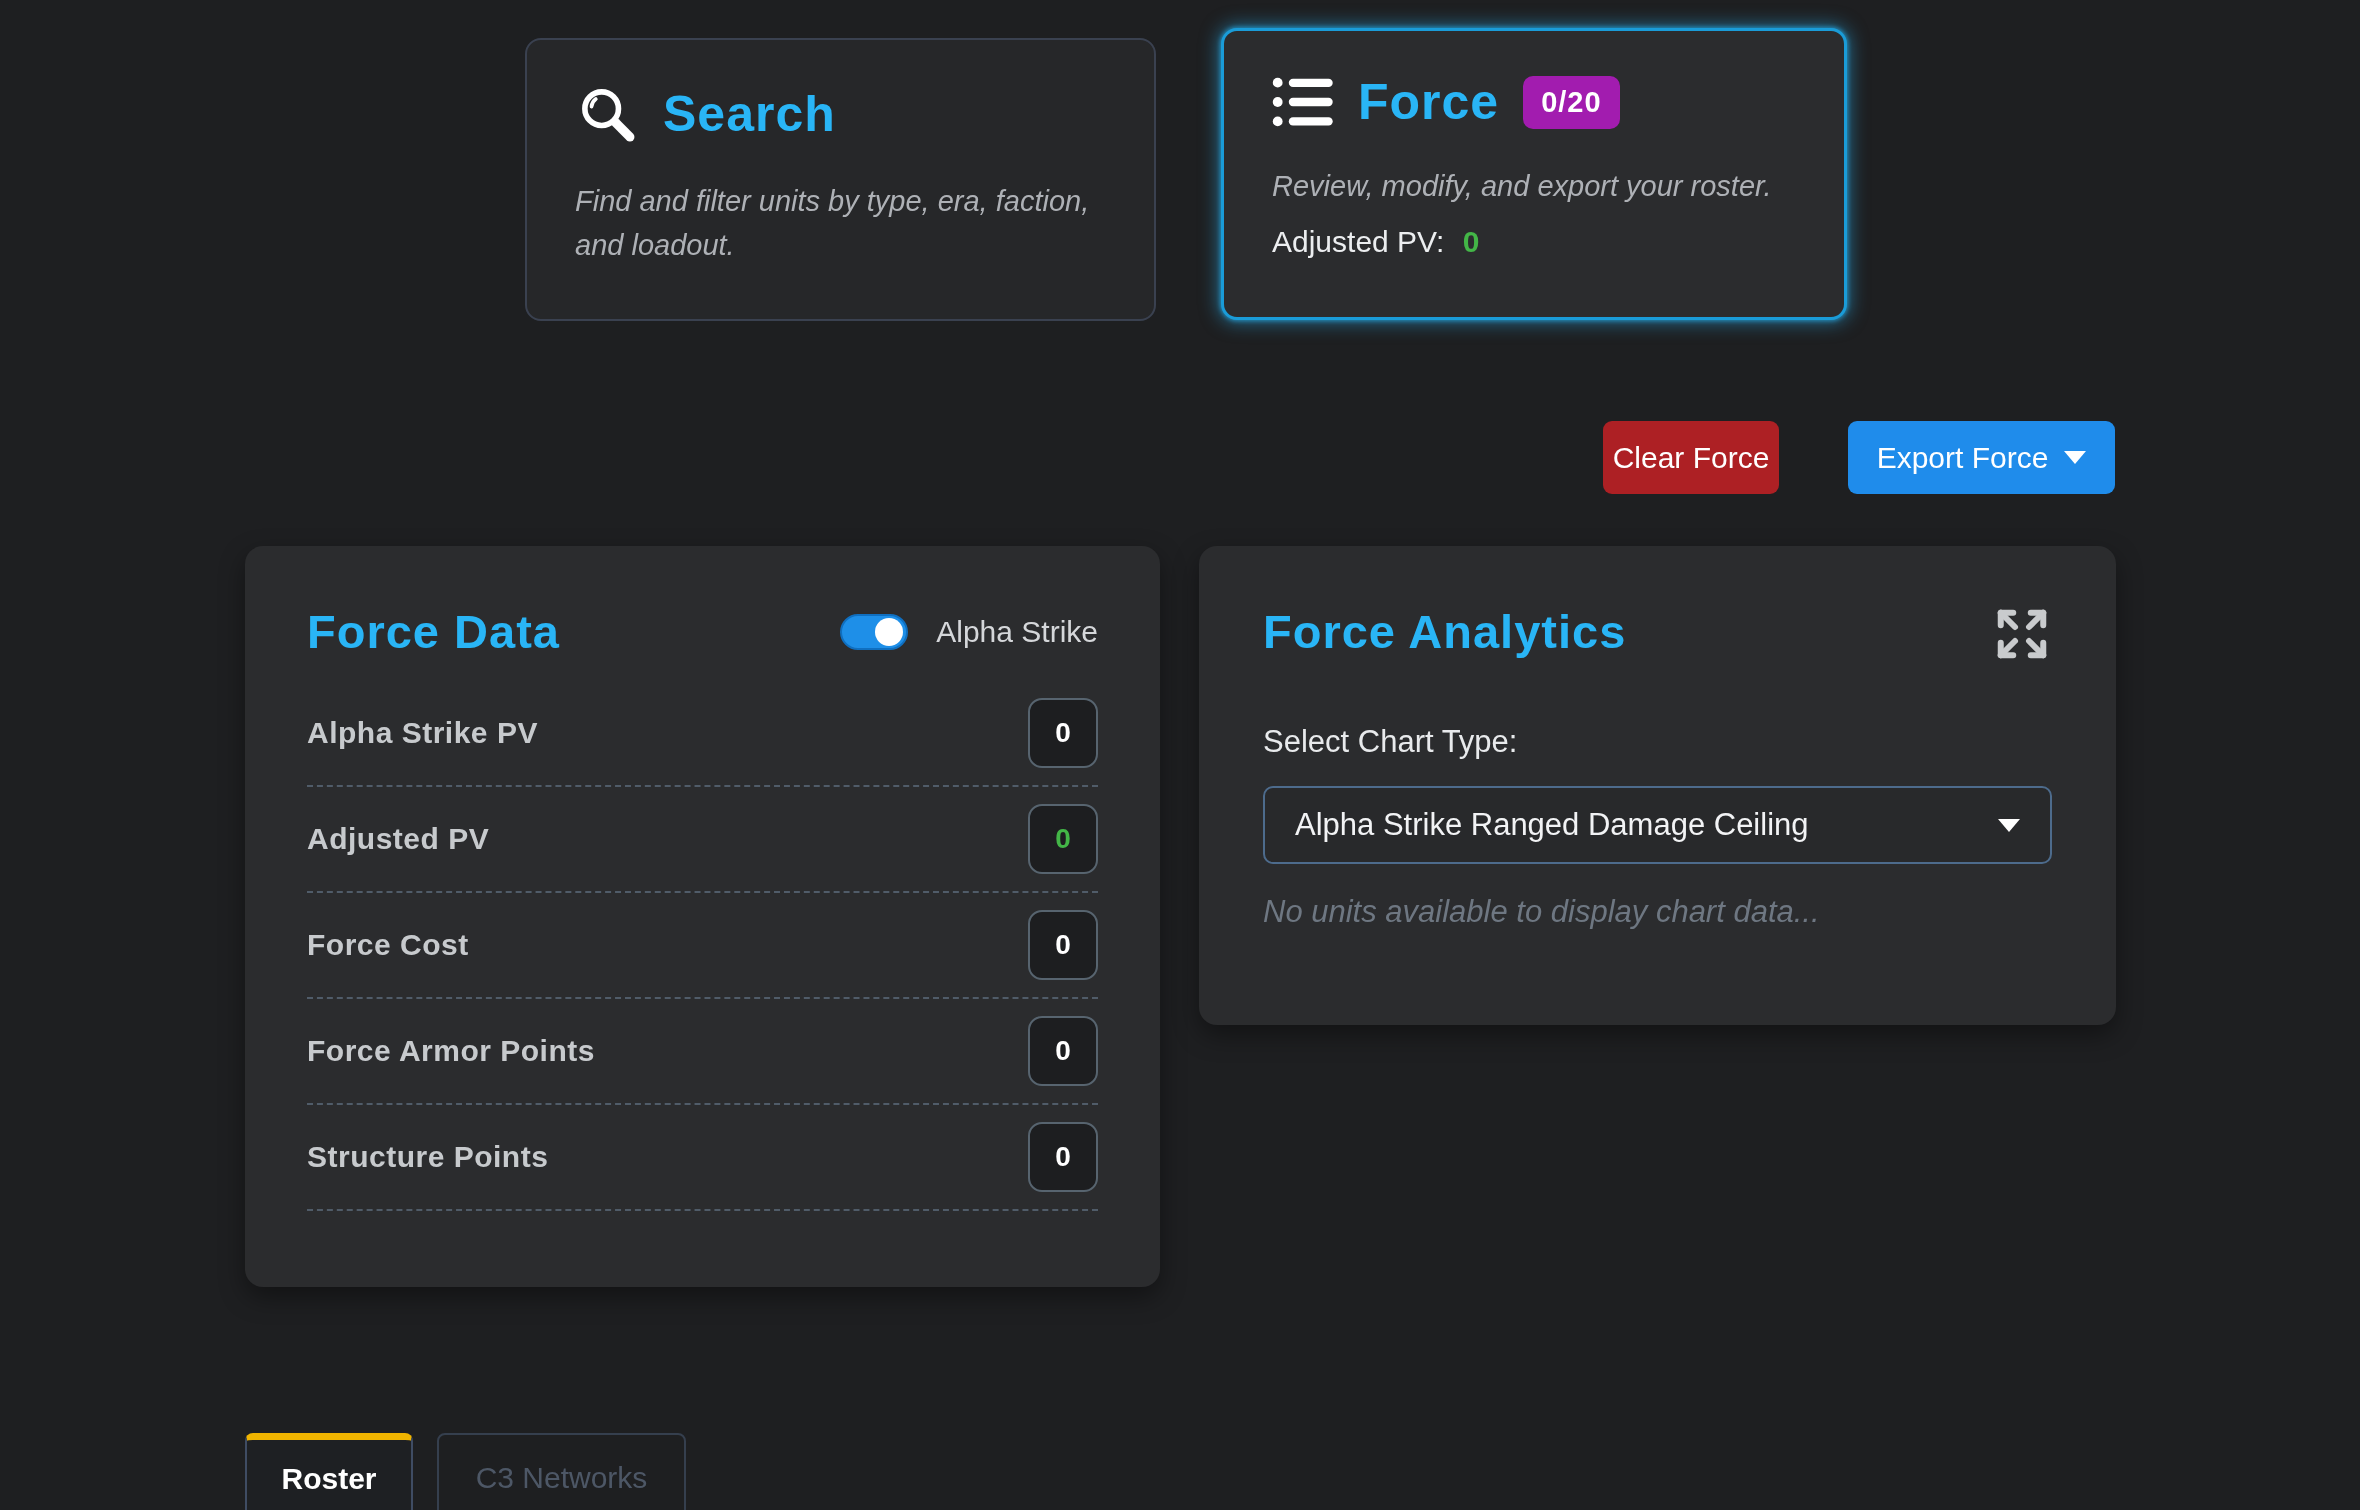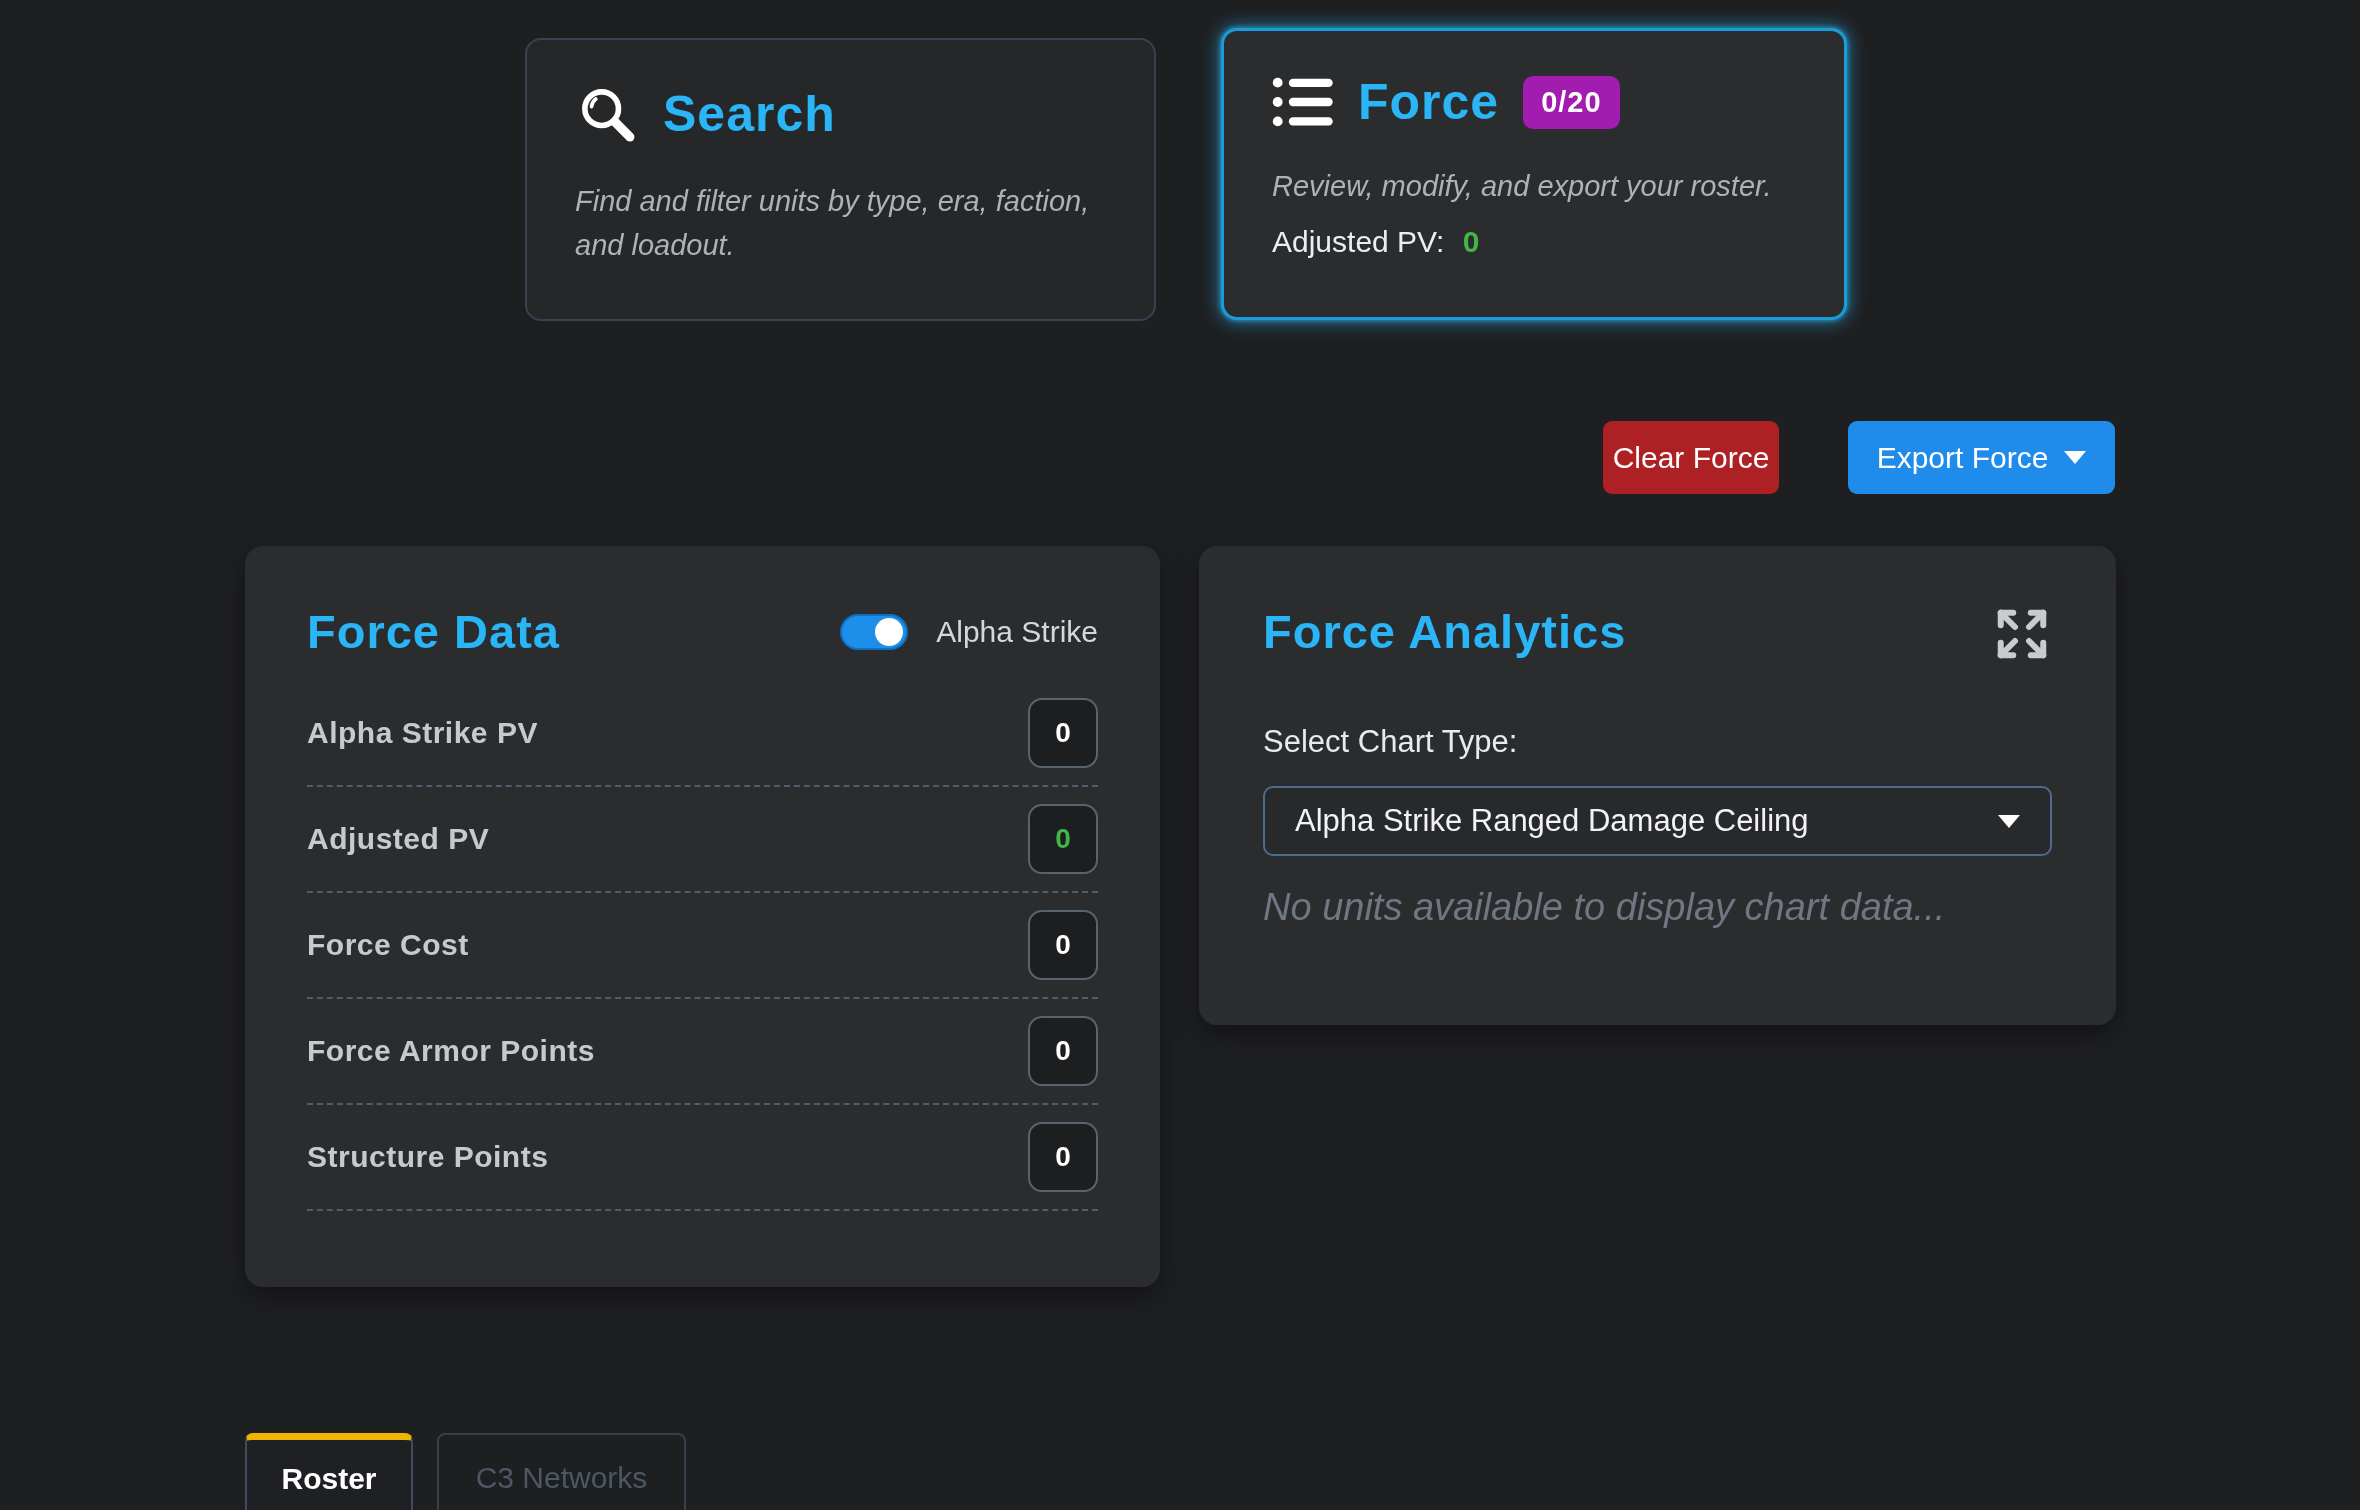--- a/index.html
+++ b/index.html
@@ -79,26 +79,26 @@
   .fd-value {
     width:70px; height:70px; border-radius:14px; background:#1d1e20;
     border:2px solid #57646f; display:flex; align-items:center; justify-content:center;
     font-size:28px; font-weight:700; color:#ffffff;
   }
   .fd-value.green { color:#43b647; }
 
   .fa-header { display:flex; align-items:flex-start; justify-content:space-between; }
   .select-label { margin-top:60px; font-size:31px; color:#e8eaec; }
   .chart-select {
-    margin-top:26px; width:100%; height:70px; border-radius:10px;
+    margin-top:26px; width:100%; height:78px; border-radius:10px;
     background:#28292b; border:2px solid #4d6b8c; display:flex; align-items:center;
     justify-content:space-between; padding:0 30px; cursor:pointer;
   }
   .chart-select-text { font-size:31px; color:#f2f3f5; }
-  .empty-msg { margin-top:30px; font-size:38px; font-style:italic; color:#6e7782; }
+  .empty-msg { margin-top:30px; font-size:31px; font-style:italic; color:#6e7782; }
 
   
   .tabs { position:absolute; left:245px; top:1433px; display:flex; gap:24px; }
   .tab {
     height:120px; border-radius:8px 8px 0 0; display:flex; justify-content:center;
     padding-top:26px; font-size:30px; cursor:pointer;
   }
   .tab-active {
     width:168px; background:#1e2023; border:2px solid #3f4c63;
     border-top:7px solid #f0b400; color:#ffffff; font-weight:700; padding-top:22px;

